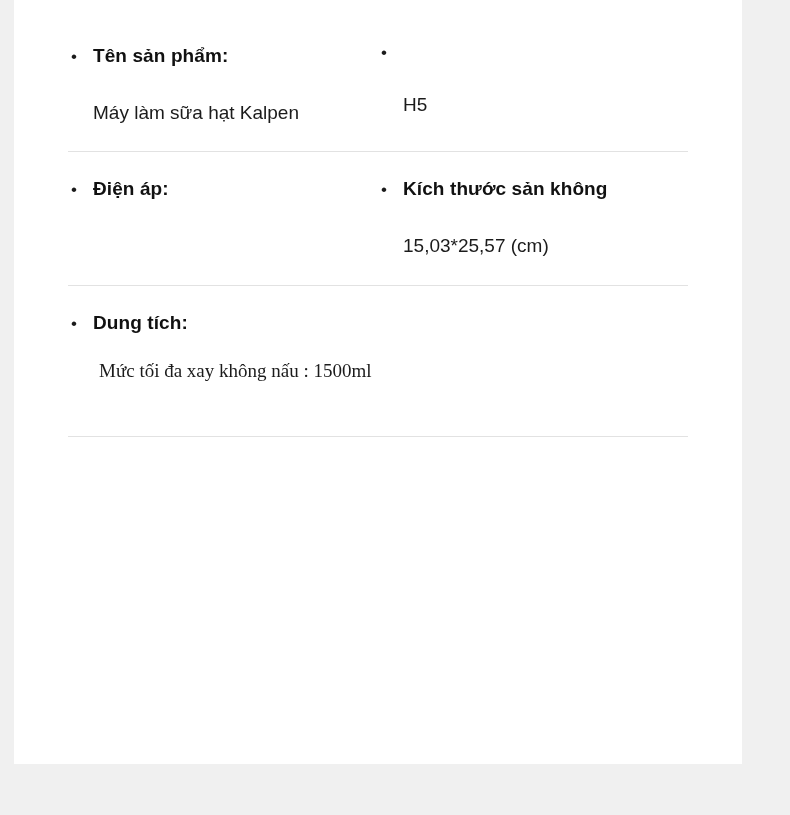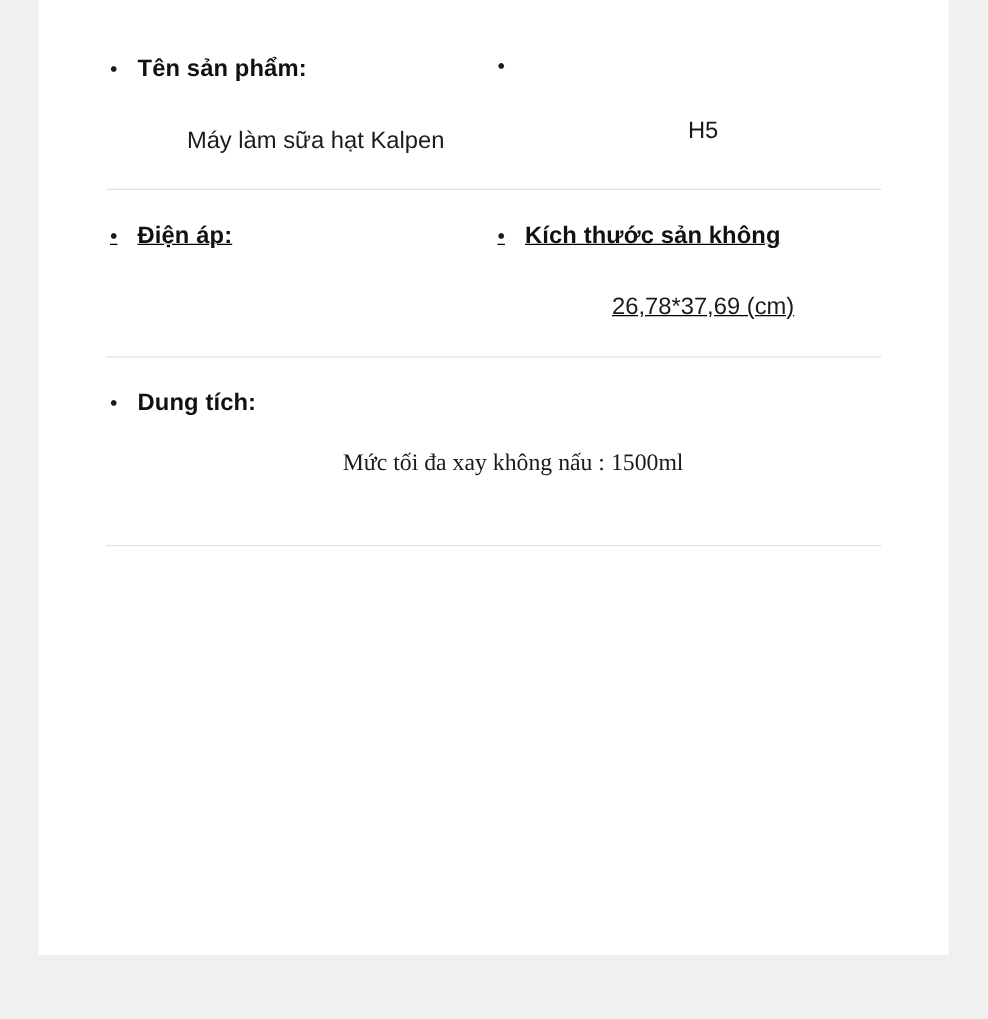--- a/index.html
+++ b/index.html
@@ -8,26 +8,25 @@
   }
   body {
     width: 790px;
     height: 815px;
     background: #f0f0f0;
     font-family: "Liberation Sans", sans-serif;
     -webkit-font-smoothing: antialiased;
   }
   .page {
     position: absolute;
-    left: 31px;
+    left: 14px;
     top: 0;
     width: 728px;
     height: 764px;
     background: #ffffff;
-    text-align: center;
   }
   .spec-table {
     position: absolute;
     left: 54px;
     top: 44px;
     width: 620px;
   }
   .row {
     display: flex;
     flex-direction: row;
@@ -84,21 +83,21 @@
   .group-cap {
     padding-bottom: 6px;
   }
   .divider {
     height: 1px;
     background: #e2e2e2;
     width: 620px;
     margin: 0;
   }
   .block-1 { padding-bottom: 26px; }
-  .block-2 { padding-top: 25px; padding-bottom: 26px; text-decoration: underline; }
+  .block-2 { padding-top: 25px; padding-bottom: 26px; }
   .block-3 { padding-top: 25px; padding-bottom: 0; }
   .cap-gap { height: 17px; }
   .line-gap { height: 7px; }
   .tail-space { height: 45px; }
 </style>
 </head>
 <body>
 
 <div class="page">
 
@@ -130,21 +129,21 @@
           <div class="bullet-line">
             <span class="bullet"></span>
             <span class="label">Điện áp:</span>
           </div>
         </div>
         <div class="cell right">
           <div class="bullet-line">
             <span class="bullet"></span>
             <span class="label">Kích thước sản không</span>
           </div>
-          <div class="value">26,78*37,69 (cm)</div>
+          <div class="value">15,03*25,57 (cm)</div>
         </div>
       </div>
     </div>
 
     <div class="divider"></div>
 
     <div class="block-3">
       <div class="cell full">
         <div class="bullet-line group-cap">
           <span class="bullet"></span>

